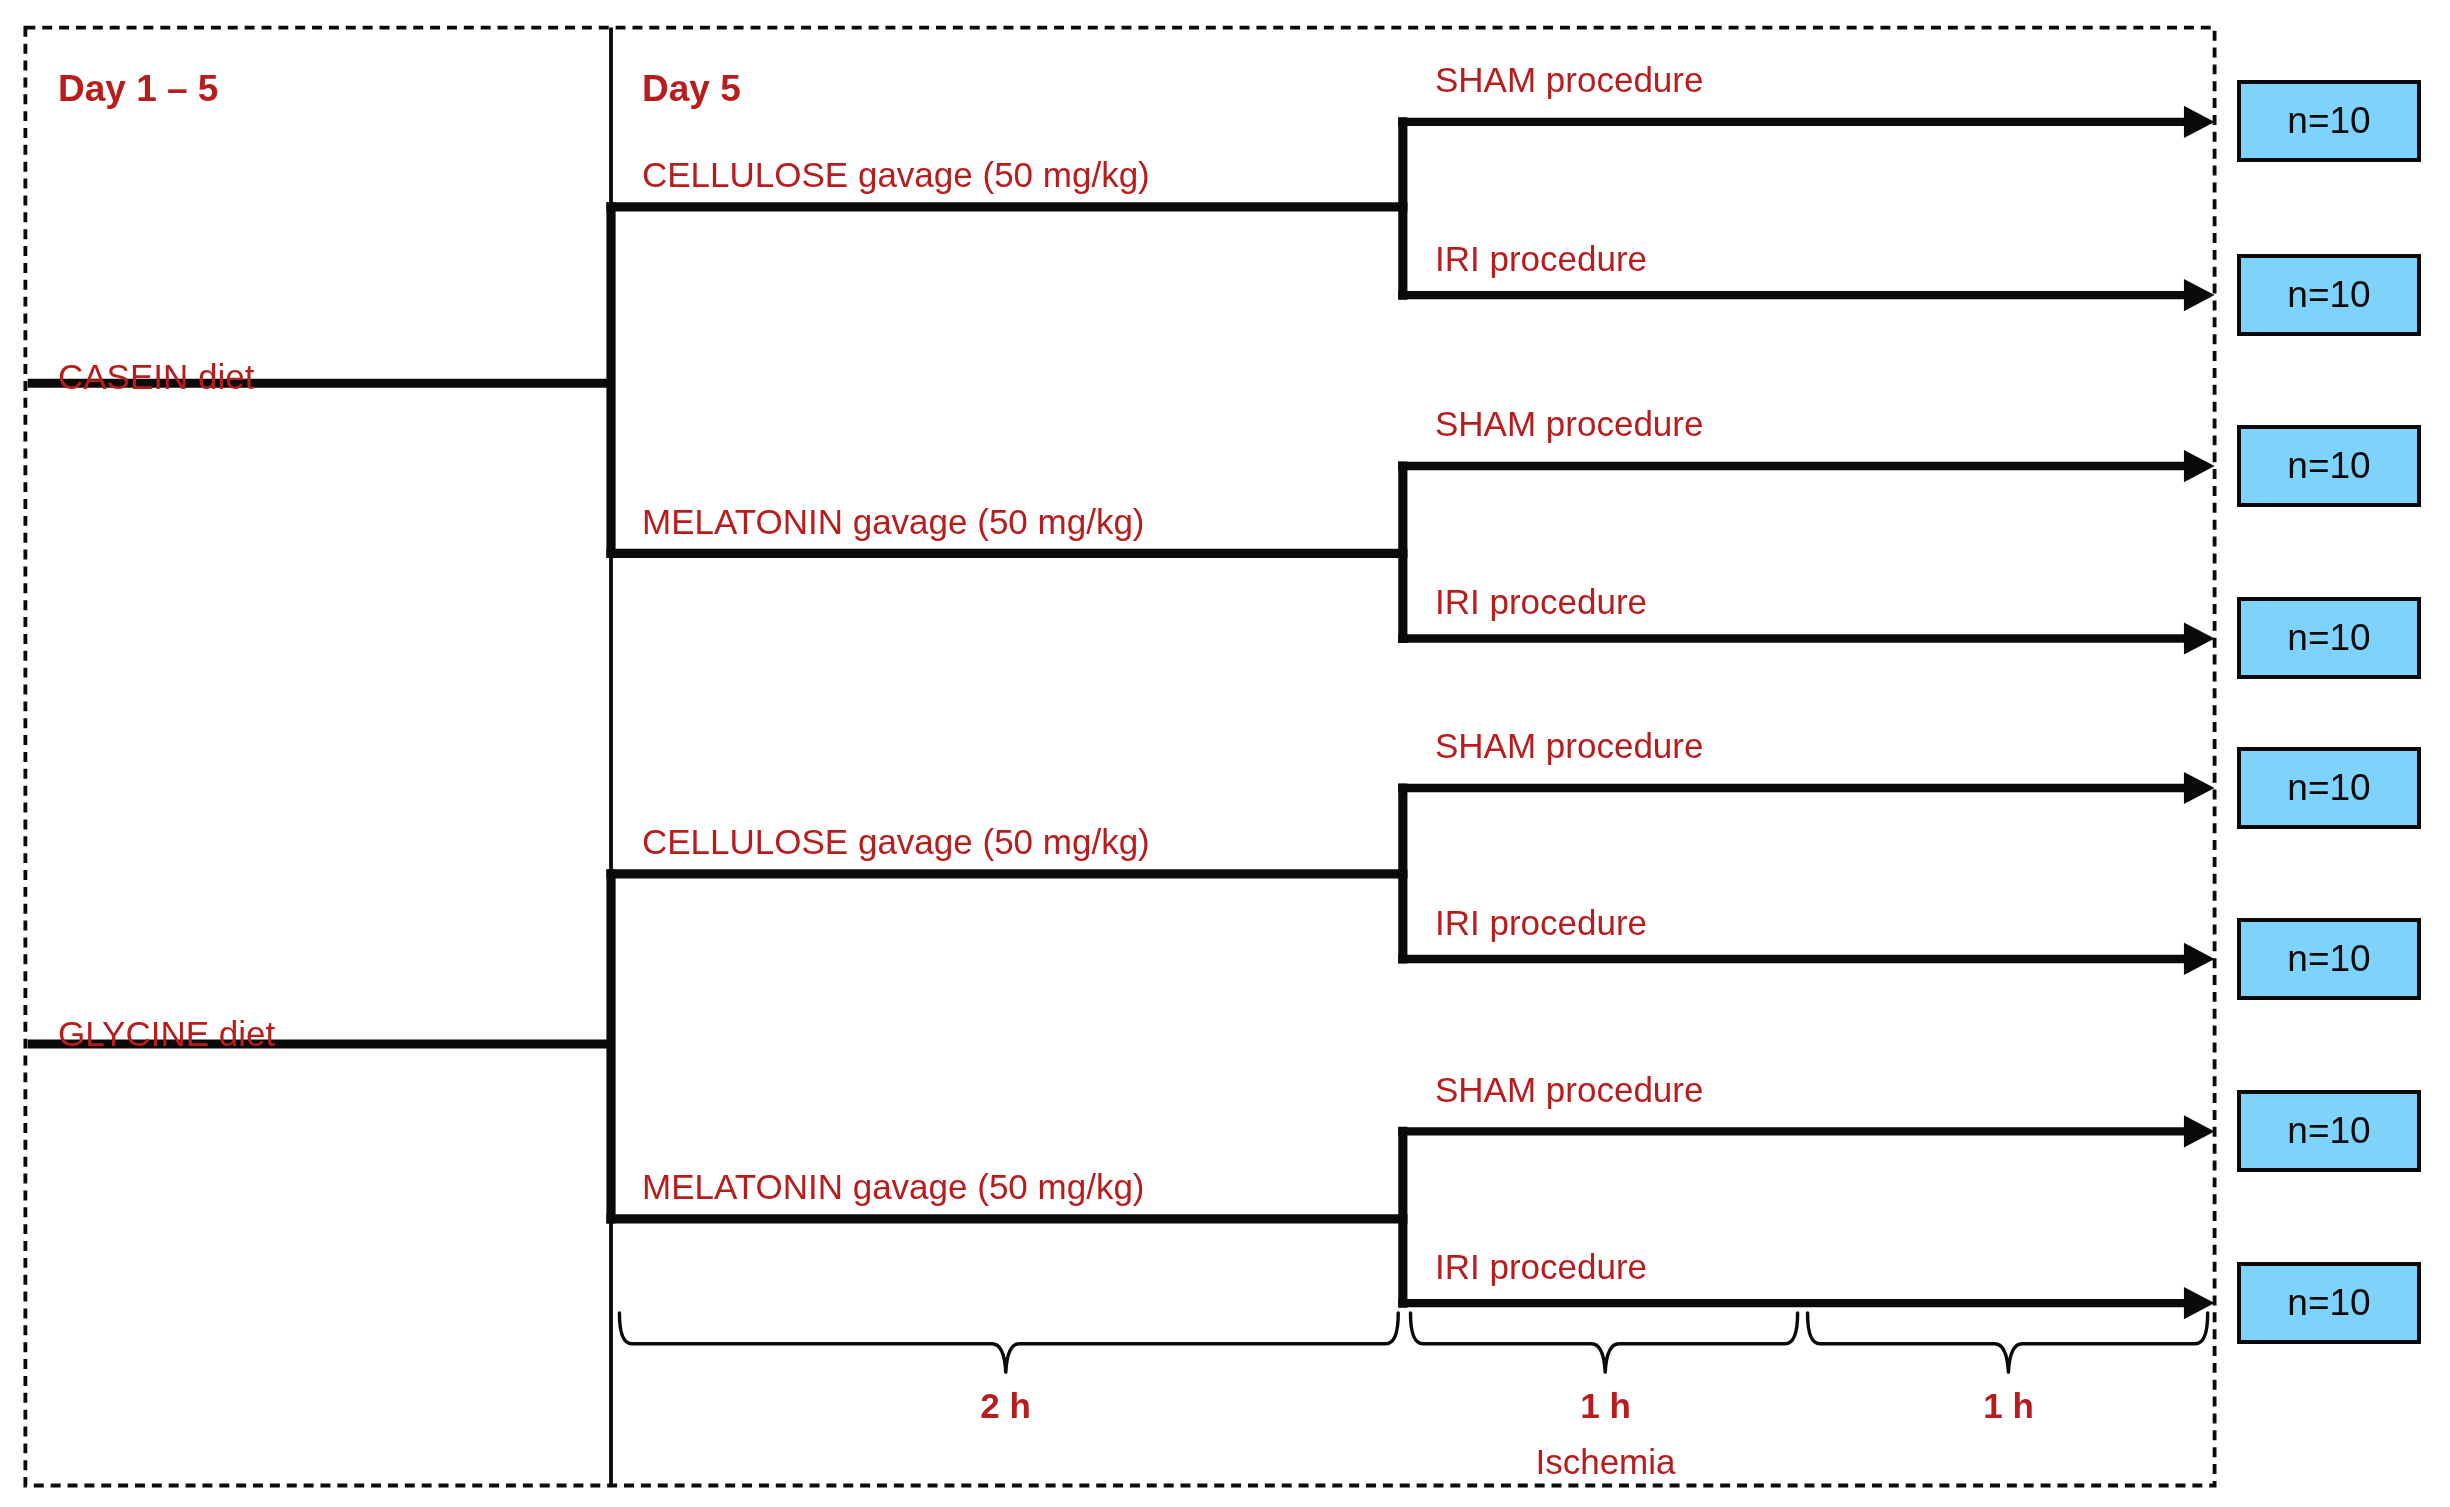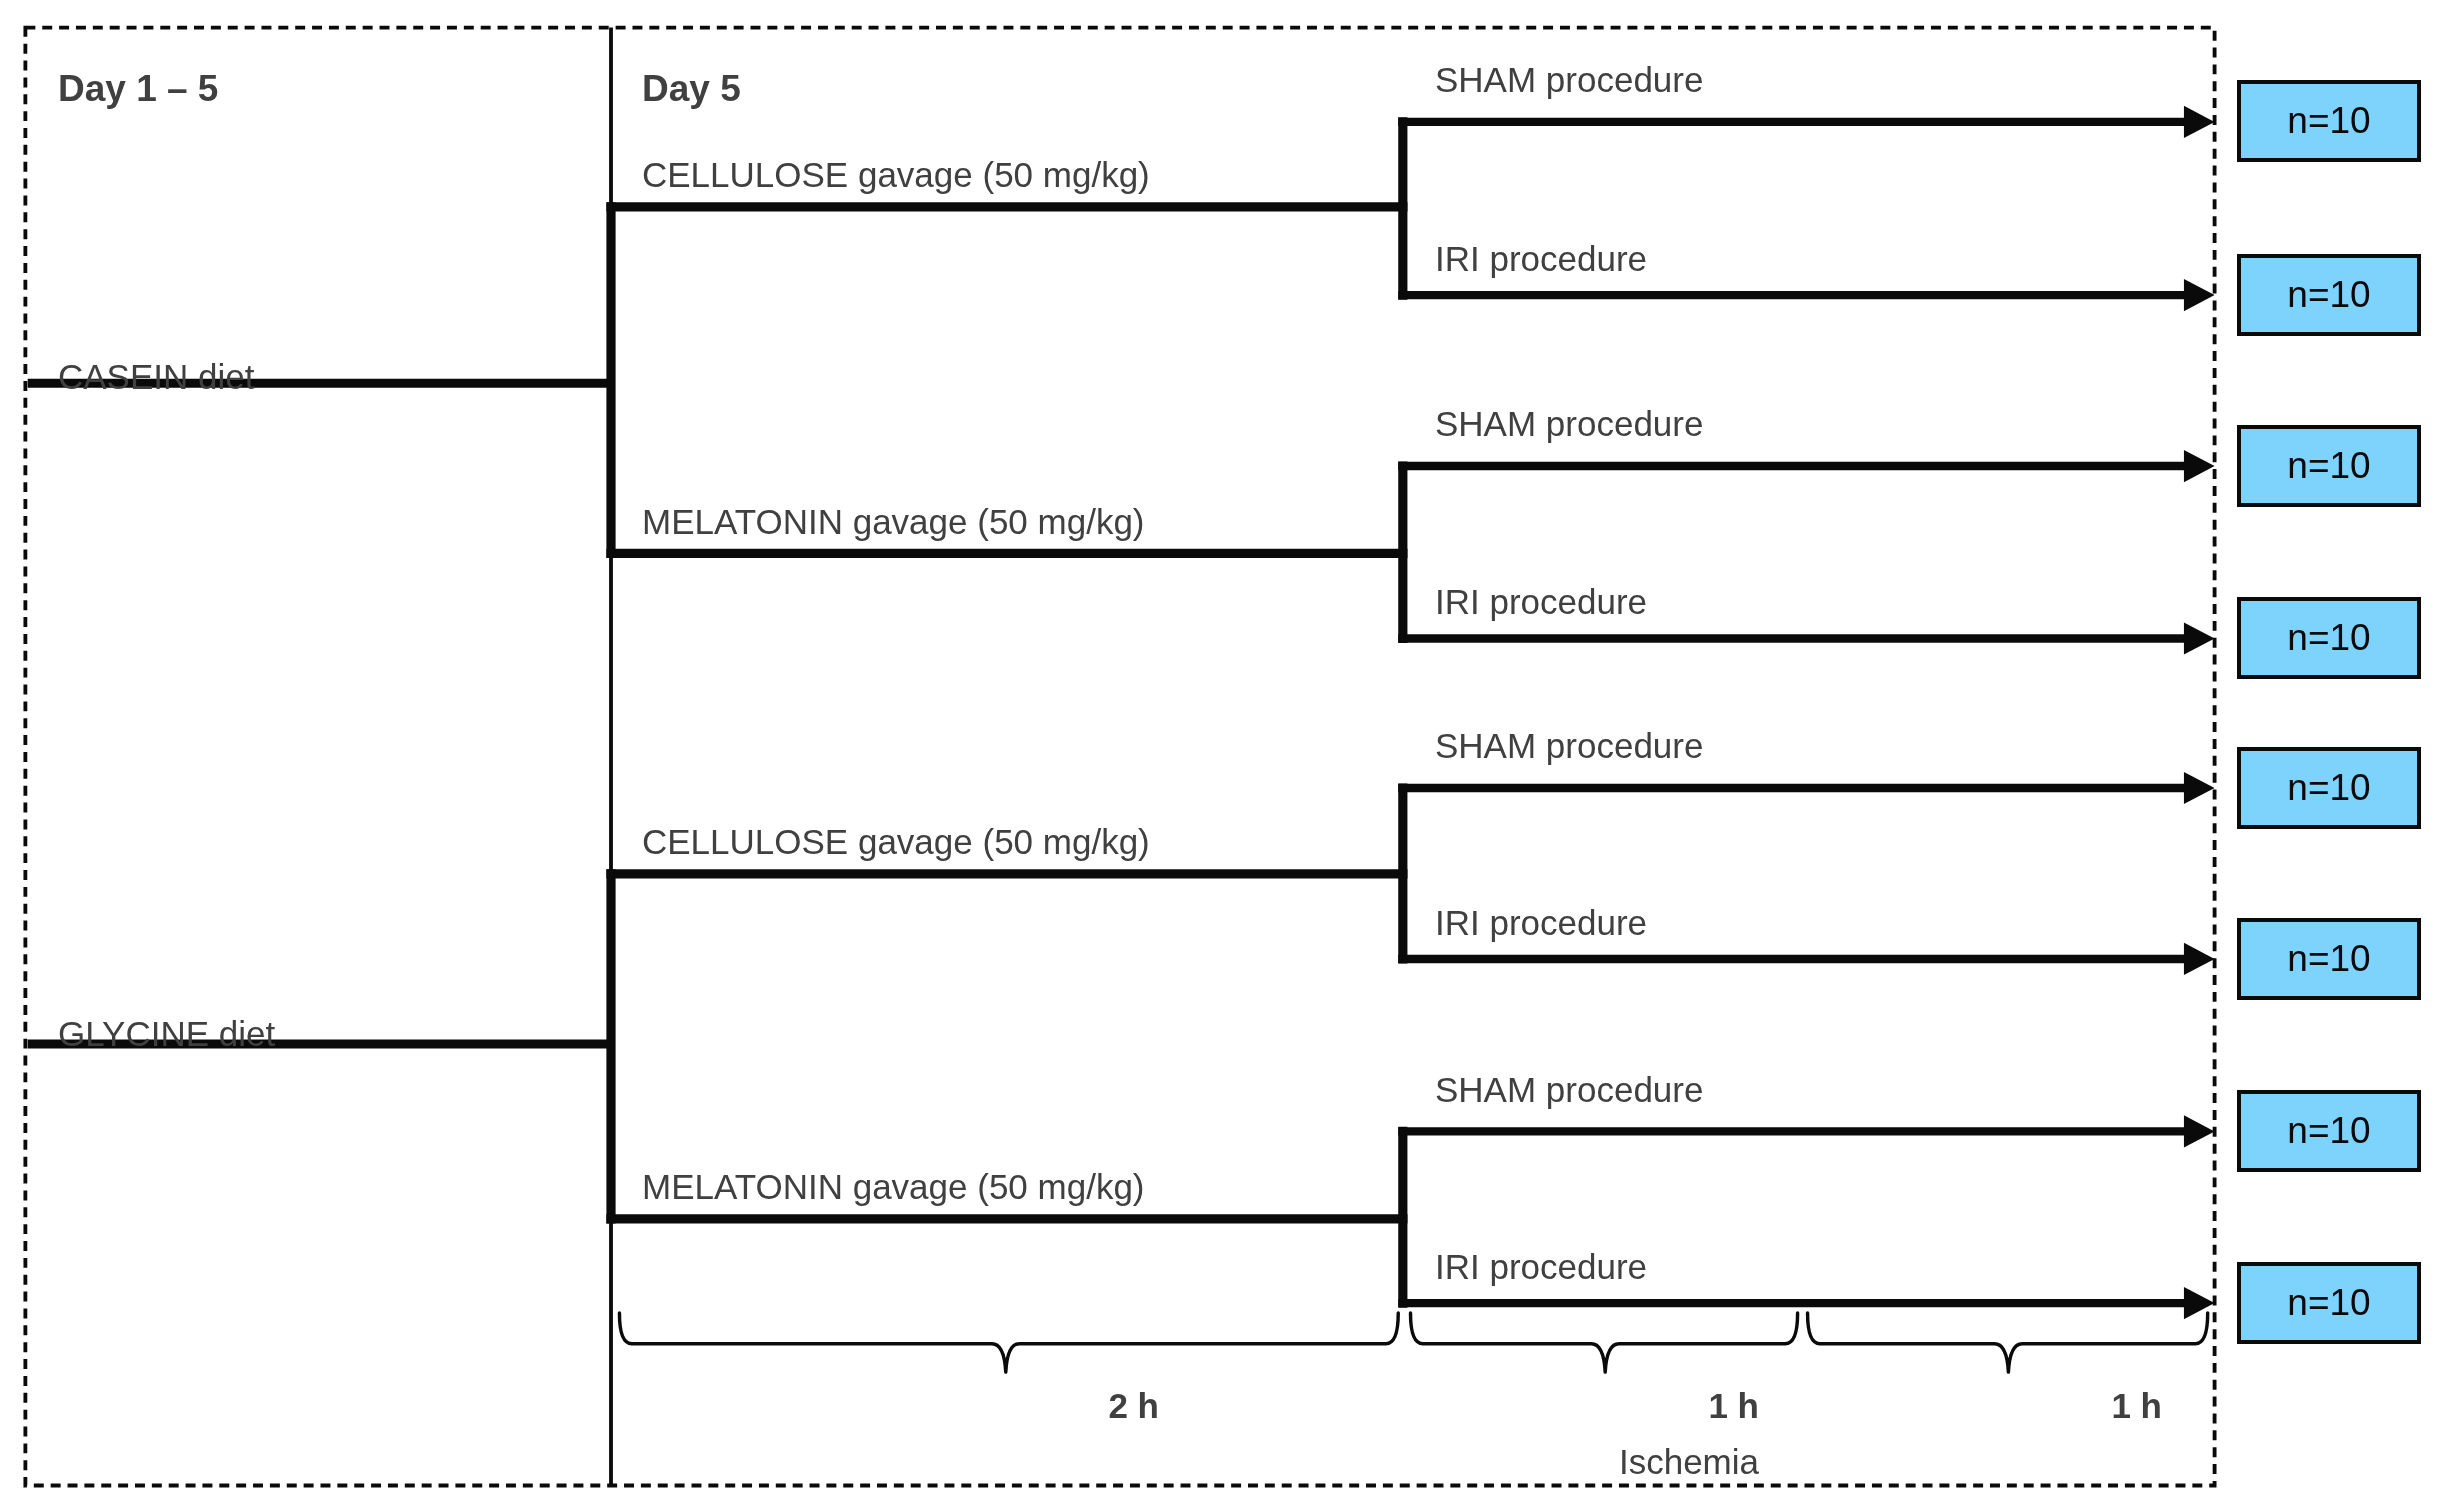--- a/index.html
+++ b/index.html
@@ -10,24 +10,24 @@
     font-family:"Liberation Sans", sans-serif;
     color:#0a0a0a;
     overflow:hidden;
   }
   .layer{position:absolute;left:0;top:0;width:2450px;height:1507px;}
   .lbl{
     position:absolute;
     white-space:nowrap;
     font-size:35px;
     line-height:43px;
-    color:#404040;
+    color:#b91c1c;
   }
   .hdr{font-weight:bold;font-size:37px;line-height:43px;}
-  .center{text-align:right;width:307px;}
+  .center{text-align:center;width:307px;}
   .bold{font-weight:bold;}
   .nbox{
     position:absolute;
     left:2237px;
     width:176px;height:74px;
     border:4.6px solid #0a0a0a;
     background:#7dd3fc;
     display:flex;align-items:center;justify-content:center;
     font-size:37px;
   }

